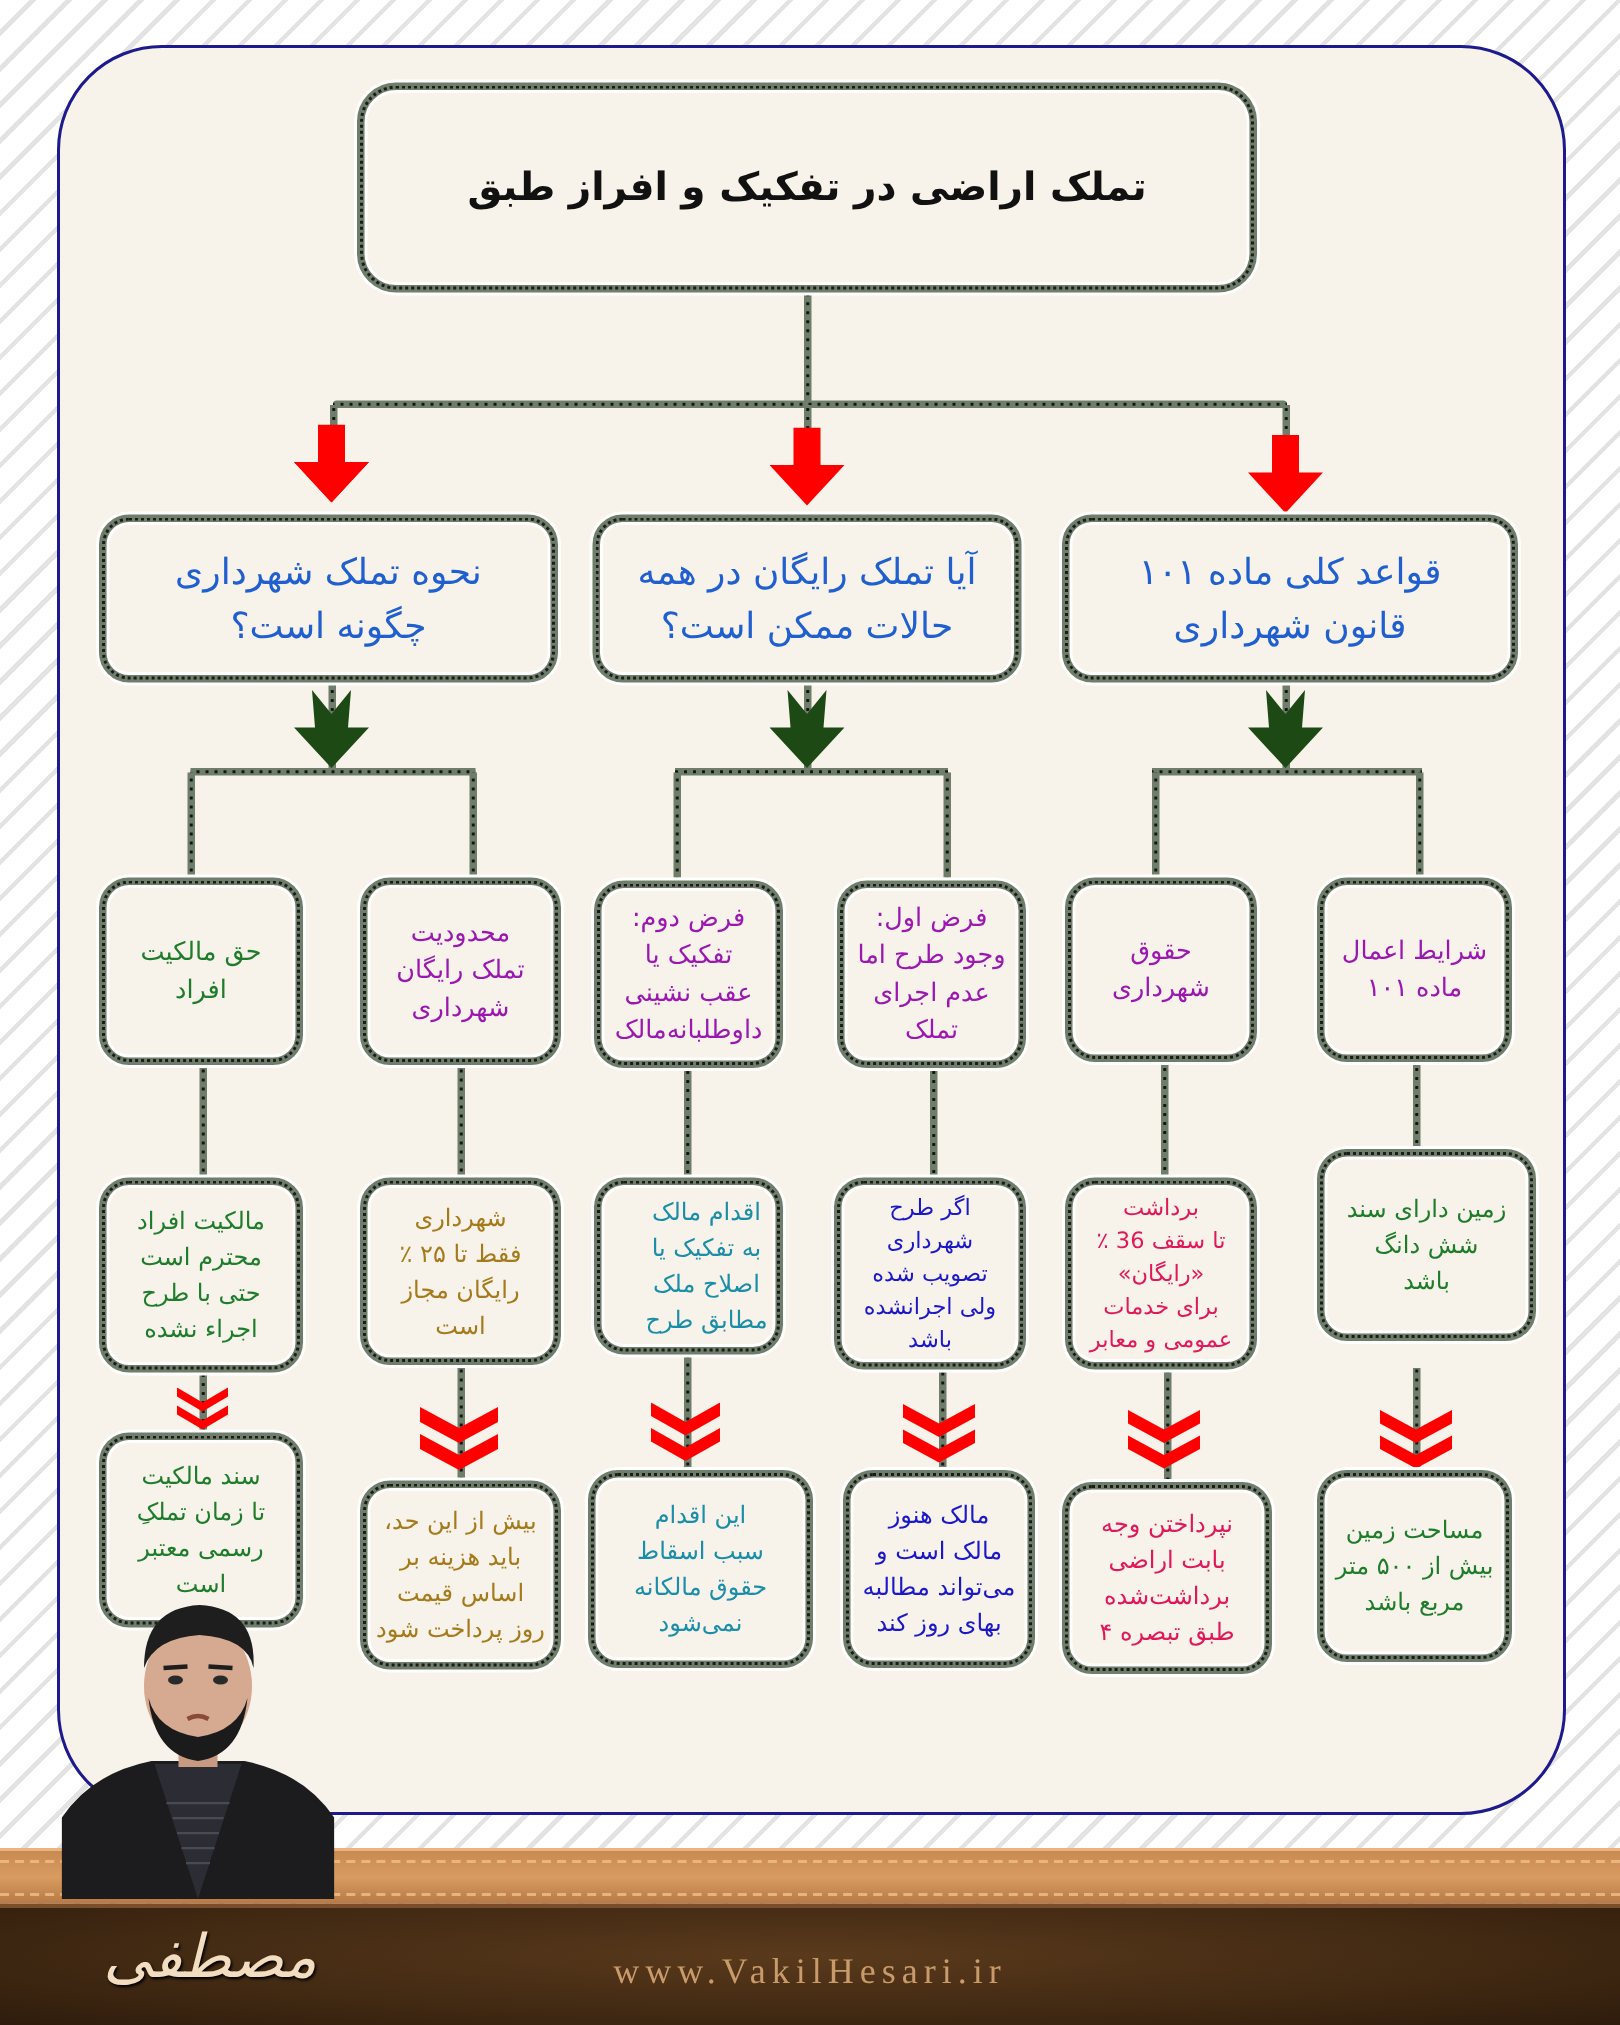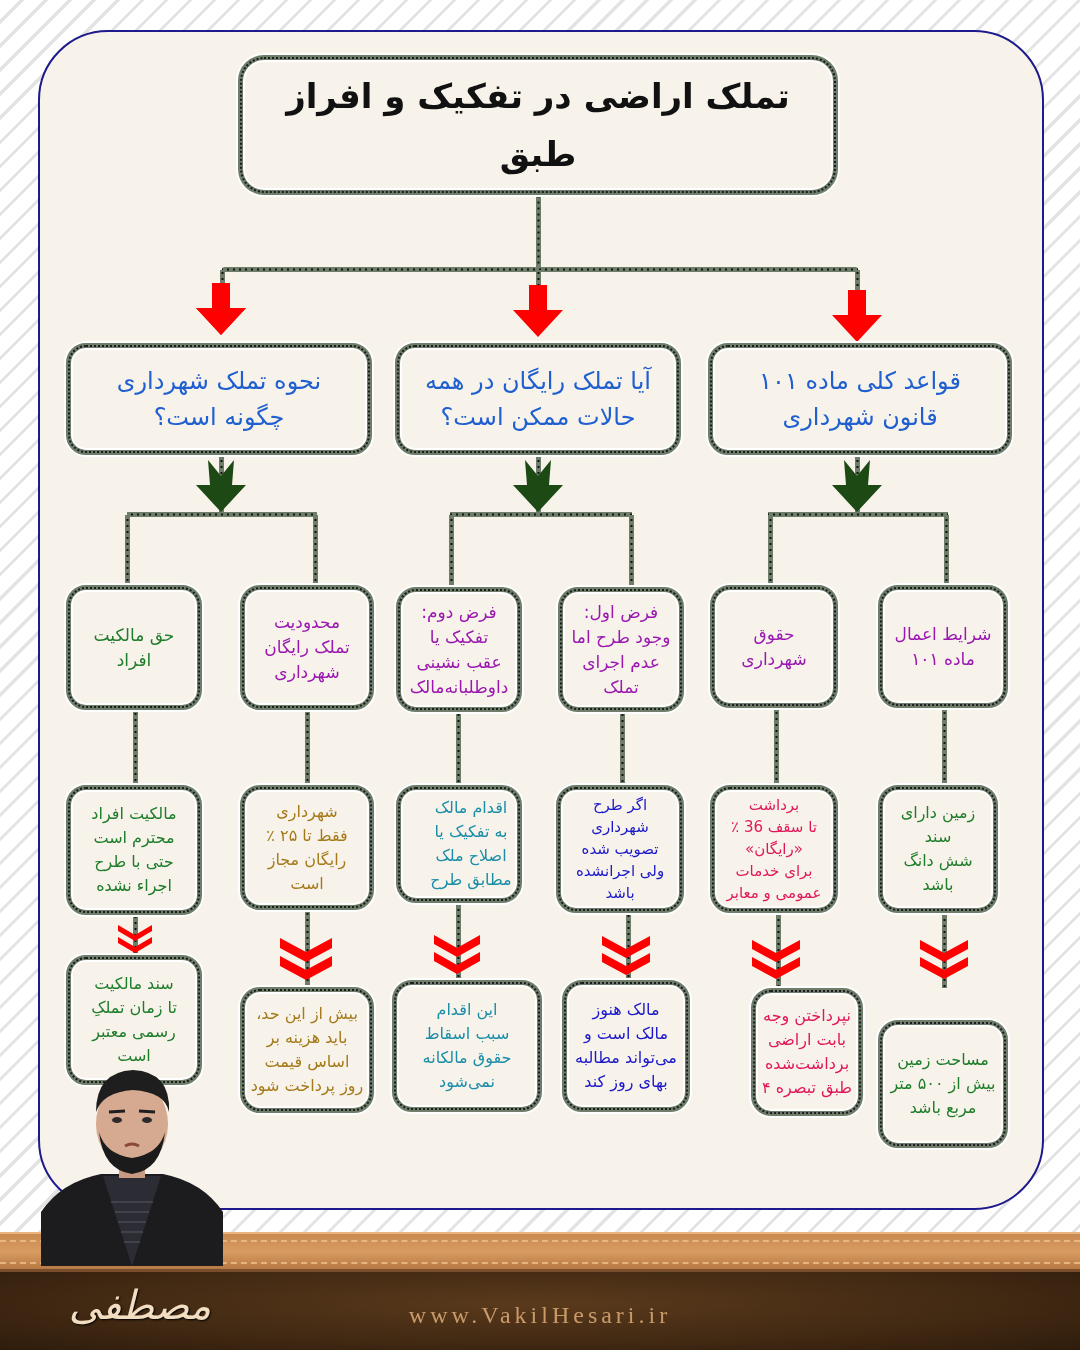--- a/index.html
+++ b/index.html
@@ -16,21 +16,21 @@
   }
   .node {
     position: absolute; background: #f7f2ea;
     border: 5px solid #6e7e6a; border-radius: 20px;
     outline: 2px dotted #1b1b1b; outline-offset: -4px;
     box-shadow: inset 0 0 0 2px #ffffff, 0 0 0 2px #ffffff;
     display: flex; align-items: center; justify-content: center; text-align: center;
     direction: rtl; padding: 4px;
   }
   .node span { display: block; white-space: pre-line; }
-  .title-node span { font-size: 34px; line-height: 58px; color: #111; font-weight: bold; }
+  .title-node span { font-size: 26px; line-height: 58px; color: #111; font-weight: bold; }
   .q-node span { font-size: 24px; line-height: 36px; color: #1f5fd0; }
   .l3 span { font-size: 17px; line-height: 25px; }
   .l4 span { font-size: 16px; line-height: 24px; }
   .l5 span { font-size: 16px; line-height: 24px; }
   .line { position: absolute; background: #6e7e6a; }
   .line.v { width: 5px; }
   .line.h { height: 5px; }
   .line.v::after, .line.h::after {
     content: ""; position: absolute; inset: 0;
     background-image: radial-gradient(circle, #111 0.9px, transparent 1.2px);
@@ -197,21 +197,21 @@
 ولی اجرانشده
 باشد</span>
 </div>
 <div class="node l4" style="left:710px;top:785px;width:128px;height:128px;">
   <span style="color:#e0185a;font-size:15px;line-height:22px;">برداشت
 تا سقف 36 ٪
 «رایگان»
 برای خدمات
 عمومی و معابر</span>
 </div>
-<div class="node l4" style="left:878px;top:785px;width:120px;height:128px;align-items:center;">
+<div class="node l4" style="left:878px;top:766px;width:146px;height:128px;align-items:center;">
   <span style="color:#1e7d2a;">زمین دارای سند
 شش دانگ
 باشد</span>
 </div>
 
 <svg class="arrow" style="left:118px;top:925px;" width="34" height="30" viewBox="0 0 34 30">
     <polygon points="0,0 17,10 34,0 34,6 17,16 0,6" fill="#ff0000"></polygon>
     <polygon points="0,12 17,22 34,12 34,18 17,28 0,18" fill="#ff0000"></polygon>
   </svg>
 <svg class="arrow" style="left:280px;top:938px;" width="52" height="46" viewBox="0 0 52 46">
@@ -252,27 +252,27 @@
 سبب اسقاط
 حقوق مالکانه
 نمی‌شود</span>
 </div>
 <div class="node l5" style="left:562px;top:980px;width:128px;height:132px;">
   <span style="color:#1a18c8;">مالک هنوز
 مالک است و
 می‌تواند مطالبه
 بهای روز کند</span>
 </div>
-<div class="node l5" style="left:708px;top:988px;width:112px;height:128px;margin-left:43px;">
+<div class="node l5" style="left:708px;top:988px;width:140px;height:128px;">
   <span style="color:#e0185a;">نپرداختن وجه
 بابت اراضی
 برداشت‌شده
 طبق تبصره ۴</span>
 </div>
-<div class="node l5" style="left:878px;top:1020px;width:130px;height:128px;">
+<div class="node l5" style="left:878px;top:980px;width:130px;height:128px;">
   <span style="color:#1e7d2a;">مساحت زمین
 بیش از ۵۰۰ متر
 مربع باشد</span>
 </div>
 
 <div class="footer-band">
   <div class="stitch" style="top:6px;"></div>
   <div class="stitch" style="top:28px;"></div>
 </div>
 <div class="footer-dark"></div>

